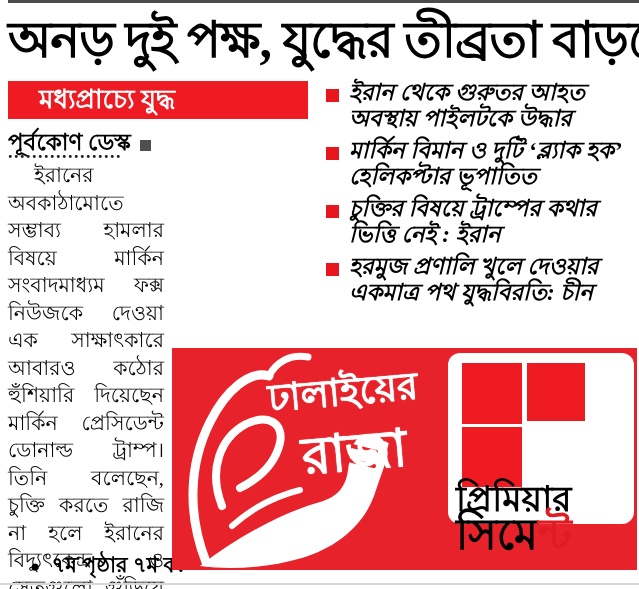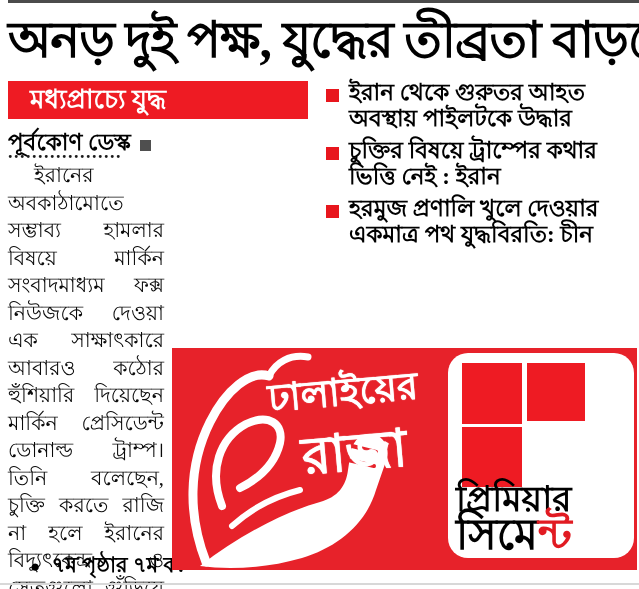--- a/index.html
+++ b/index.html
@@ -11,49 +11,49 @@
   .top-rule{left:8px;top:0;width:631px;height:3px;background:#4b4b4b;}
   .headline{
     left:8px;top:8px;width:628px;font-size:50px;font-weight:bold;color:#000;
     line-height:64px;letter-spacing:-1px;white-space:nowrap;
   }
   .section-banner{
     left:8px;top:81px;width:300px;height:38px;background:#ee1b23;
     display:flex;align-items:center;
   }
   .section-banner .tag{
-    color:#fff;font-size:26px;font-weight:bold;padding-left:22px;line-height:38px;
+    color:#fff;font-size:26px;font-weight:bold;padding-left:31px;line-height:38px;
   }
   .byline-row{left:8px;top:124px;font-size:23px;font-weight:bold;display:flex;align-items:center;}
   .byline-square{display:inline-block;width:11px;height:11px;background:#4f4f4f;margin-left:9px;margin-top:4px;}
   .dotted-rule{left:8px;top:142px;font-size:18px;font-weight:bold;letter-spacing:1.5px;color:#1a1a1a;}
   .article-body{
     left:8px;top:162px;width:303px;font-size:20.5px;line-height:27.5px;
     text-align:justify;color:#0a0a0a;text-indent:26px;
   }
   .ad-spacer{float:right;width:147px;height:235px;margin-top:182px;}
   .continuation{left:30px;top:549px;font-size:21px;font-weight:bold;color:#000;}
   .continuation .sym{font-size:17px;margin-right:6px;}
   .highlights{left:326px;top:80px;width:313px;display:flex;flex-direction:column;gap:6px;}
   .highlight-item{display:flex;align-items:flex-start;}
   .bullet-square{flex:0 0 13px;width:13px;height:13px;background:#e8161d;margin-top:9px;margin-right:10px;}
-  .highlight-label{font-size:23px;font-weight:700;line-height:26px;color:#000;}
+  .highlight-label{font-size:23px;font-weight:700;line-height:26px;color:#000;font-style:italic;}
   .ad{left:172px;top:348px;width:465px;height:222px;background:#e7222a;overflow:hidden;}
   .arm-svg{position:absolute;left:0;top:0;}
   .brand-1{
     position:absolute;left:96px;top:14px;color:#fff;font-weight:bold;font-size:38px;
     transform:rotate(-5deg);white-space:nowrap;text-shadow:0 0 1px #fff;
   }
   .brand-2{
     position:absolute;left:130px;top:64px;color:#fff;font-weight:bold;font-size:52px;
     transform:rotate(-5deg);white-space:nowrap;text-shadow:0 0 1px #fff;
   }
   .cement-logo{
-    position:absolute;left:276px;top:5px;width:186px;height:205px;background:#ffffff;
-    border-radius:20px;
+    position:absolute;left:276px;top:5px;width:186px;height:171px;background:#ffffff;
+    border-radius:12px;
     text-align:center;
   }
   .sq{position:absolute;background:#ee1b23;}
   .sq-a{left:14px;top:10px;width:60px;height:61px;}
   .sq-b{left:79px;top:10px;width:58px;height:58px;}
   .sq-c{left:14px;top:74px;width:60px;height:60px;}
   .logo-line1{position:absolute;left:8px;top:128px;font-size:35px;font-weight:bold;color:#000;line-height:38px;white-space:nowrap;}
   .logo-line2{position:absolute;left:8px;top:164px;font-size:43px;font-weight:bold;line-height:36px;white-space:nowrap;}
   .logo-line2 .red{color:#e11b22;}
   .bottom-rule{left:0;top:583px;width:639px;height:2px;background:#d8d8d8;}
@@ -88,20 +88,24 @@
     <span>৭ম পৃষ্ঠার ৭ম ক.</span>
   </div>
 
   <div class="abs highlights">
     <div class="highlight-item">
       <span class="bullet-square"></span>
       <span class="highlight-label">ইরান থেকে গুরুতর আহত অবস্থায় পাইলটকে উদ্ধার</span>
     </div>
     <div class="highlight-item">
       <span class="bullet-square"></span>
+      <span class="highlight-label">মার্কিন বিমান ও দুটি ‘ব্ল্যাক হক’ হেলিকপ্টার ভূপাতিত</span>
+    </div>
+    <div class="highlight-item">
+      <span class="bullet-square"></span>
       <span class="highlight-label">চুক্তির বিষয়ে ট্রাম্পের কথার ভিত্তি নেই : ইরান</span>
     </div>
     <div class="highlight-item">
       <span class="bullet-square"></span>
       <span class="highlight-label">হরমুজ প্রণালি খুলে দেওয়ার একমাত্র পথ যুদ্ধবিরতি: চীন</span>
     </div>
   </div>
 
   <div class="abs ad">
     <svg class="arm-svg" width="250" height="222" viewBox="0 0 250 222" xmlns="http://www.w3.org/2000/svg">

